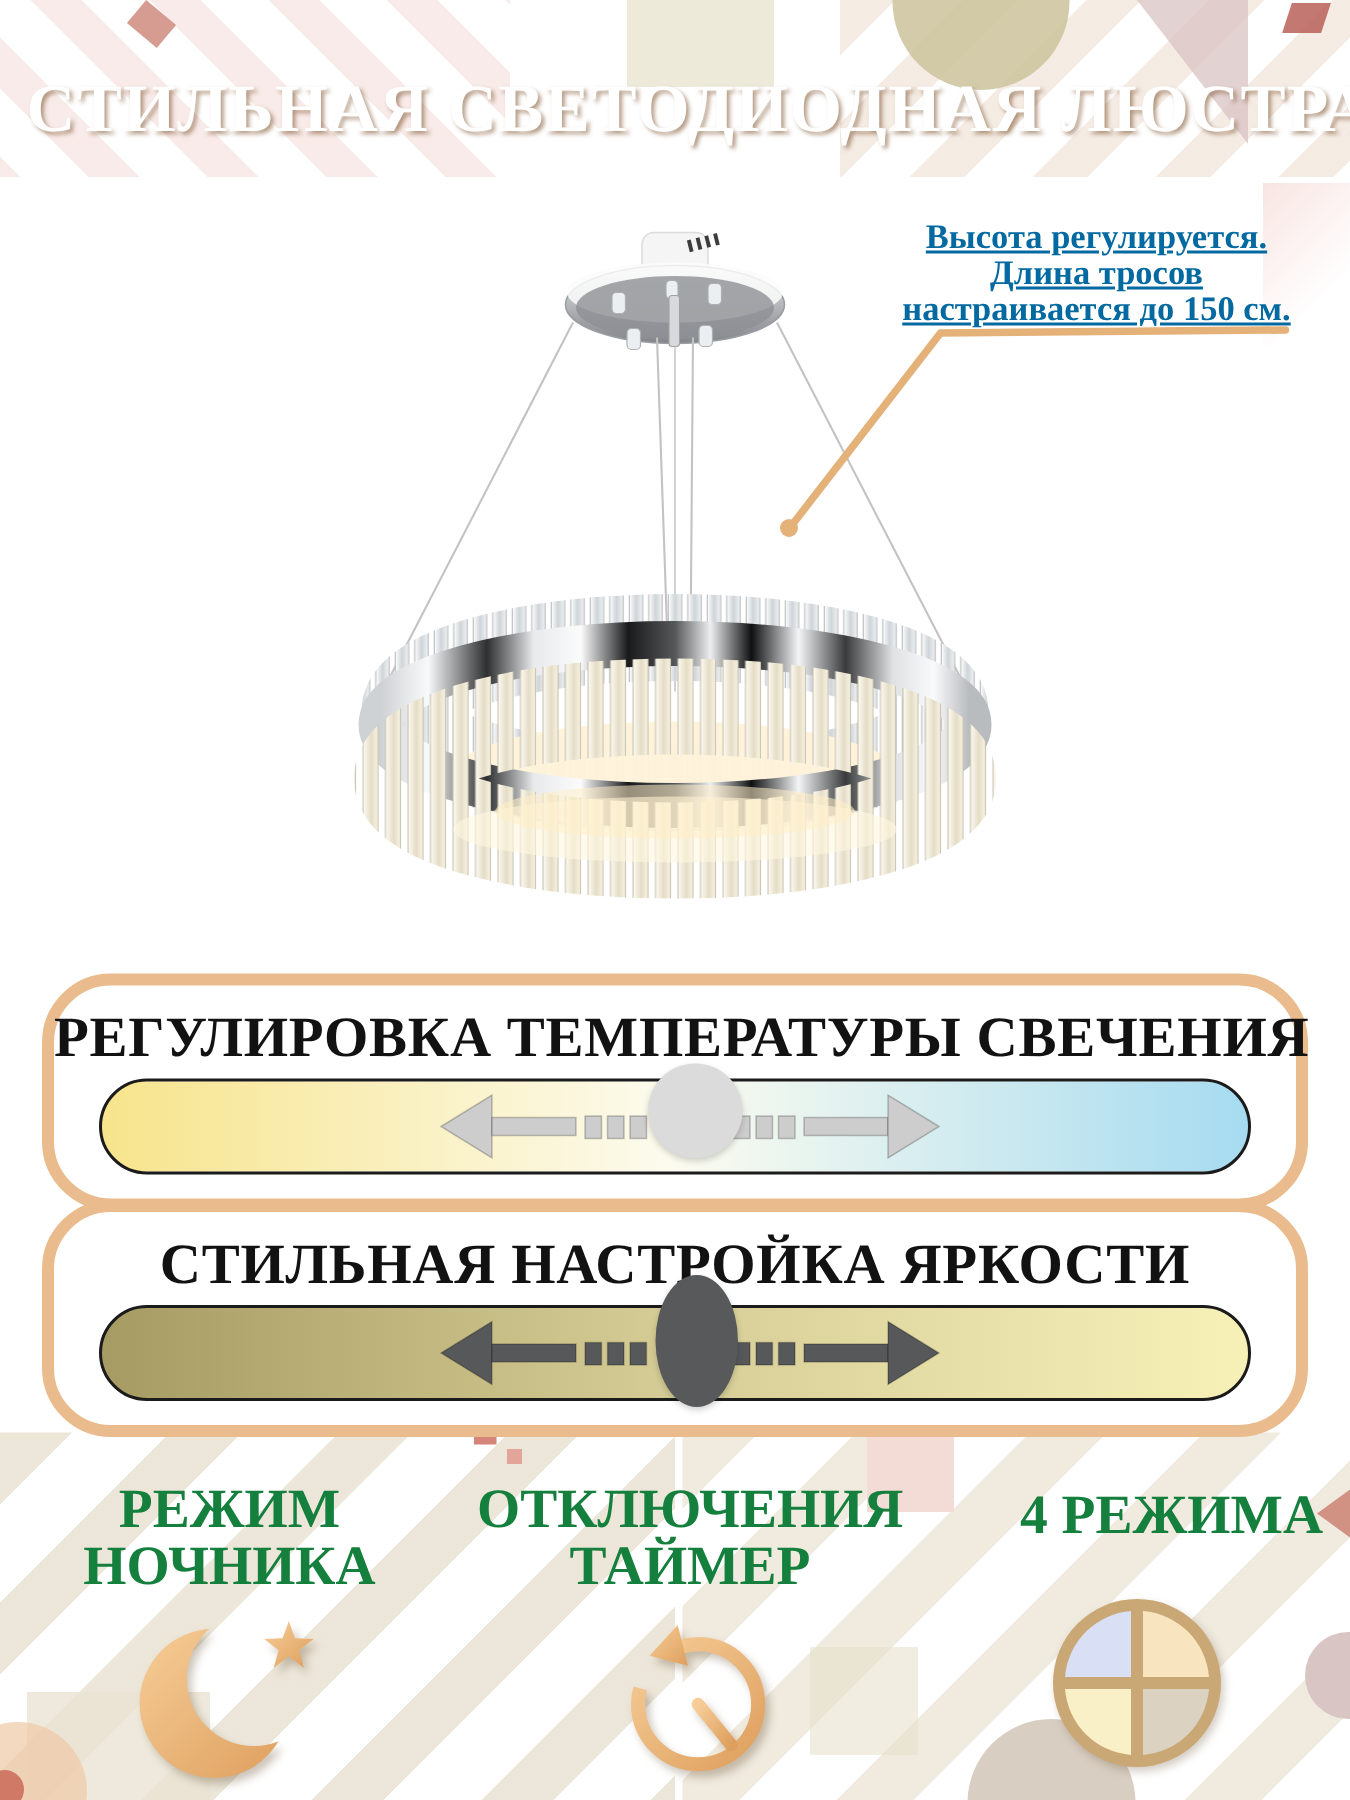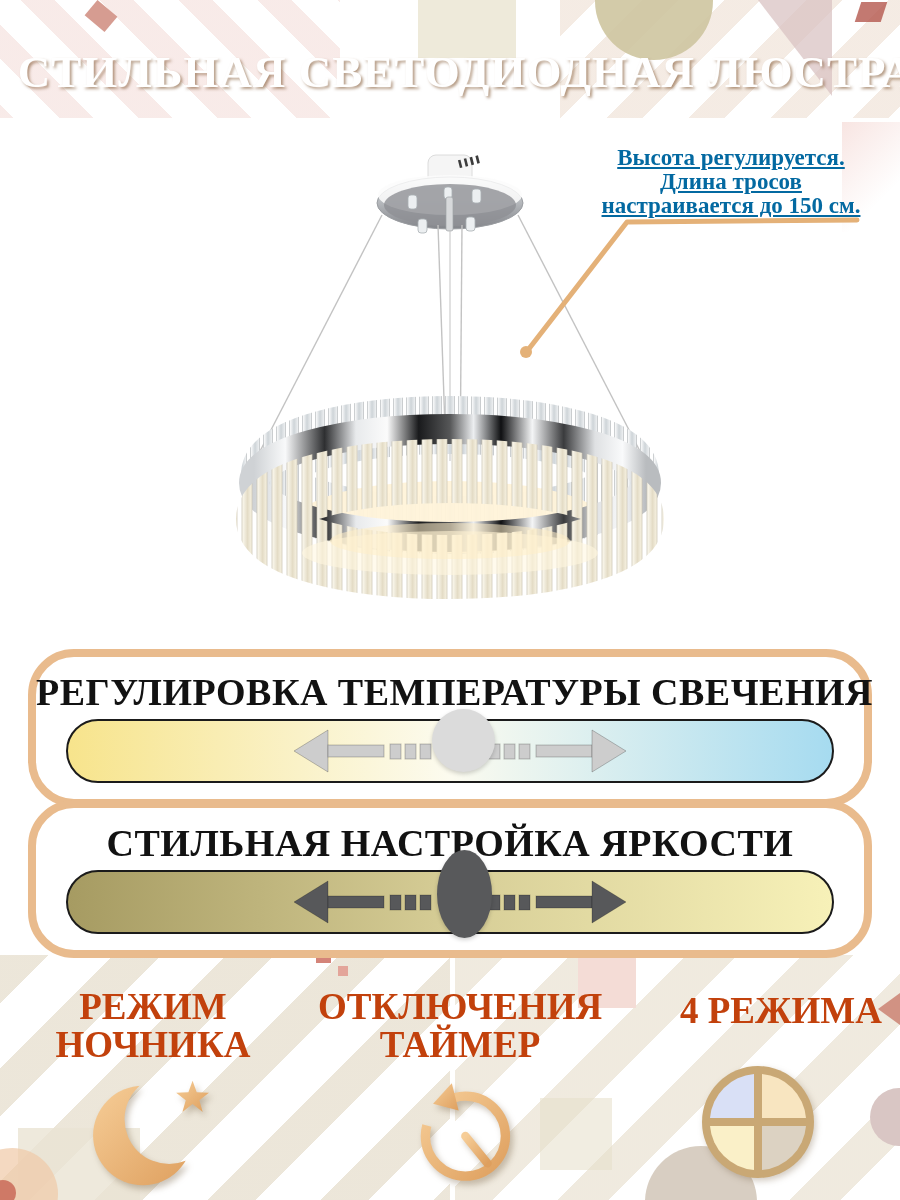--- a/index.html
+++ b/index.html
@@ -66,21 +66,21 @@
     background:linear-gradient(90deg, var(--c1) 0%, var(--cm) 50%, var(--c2) 100%); }
   .knob { position:absolute; z-index:2; border-radius:50%; background:var(--knob,#ccc);
     box-shadow:0 2px 4px rgba(0,0,0,.18); }
   .knob-1 { left:396px; top:52px; width:63px; height:63px; }
   .knob-2 { left:401px; top:42px; width:55px; height:88px; border-radius:50%; }
   .arrows { position:absolute; left:256px; top:67px; width:336px; height:54px; z-index:1; color:var(--arrow,#ccc); }
   .arrows polygon, .arrows rect { fill:currentColor; stroke:rgba(0,0,0,.22); stroke-width:1; }
 
   
   .feature-title { position:absolute; z-index:6; text-align:center; font-weight:bold;
-    color:#c2410c; font-size:37px; line-height:1.02; white-space:nowrap; }
+    color:#15803d; font-size:37px; line-height:1.02; white-space:nowrap; }
   .ft-1 { left:22px;  top:988px; width:262px; }
   .ft-2 { left:318px; top:988px; width:284px; }
   .ft-3 { left:628px; top:992px; width:258px;margin-left:24px; }
   .ft-3 .small { font-size:24px; letter-spacing:.5px; }
   .icon { position:absolute; z-index:6; filter:drop-shadow(3px 4px 3px rgba(110,85,55,.35)); }
   .icon-moon  { left:88px;  top:1072px; width:134px; height:118px; }
   .icon-timer { left:388px; top:1068px; width:148px; height:126px; }
   .icon-modes { left:700px; top:1064px; width:116px; height:116px; filter:drop-shadow(2px 3px 3px rgba(110,85,55,.3)); }
 </style>
 </head>

